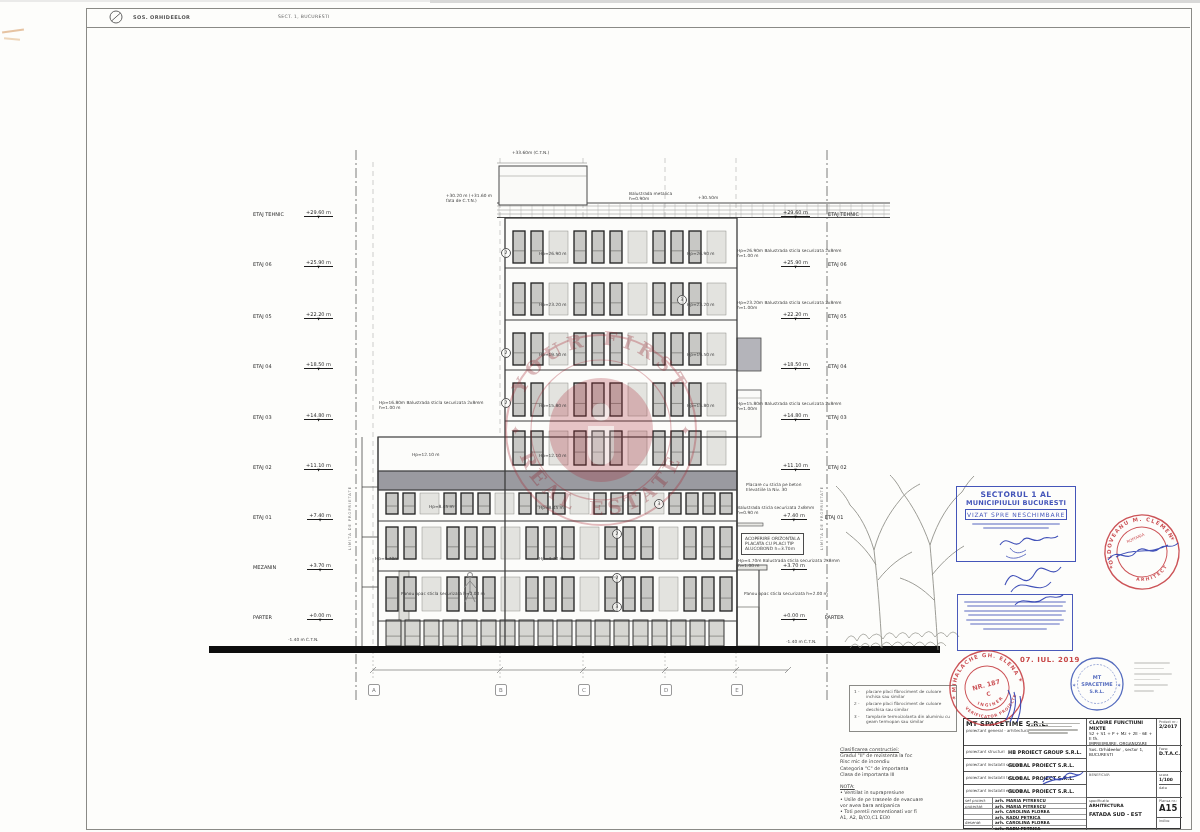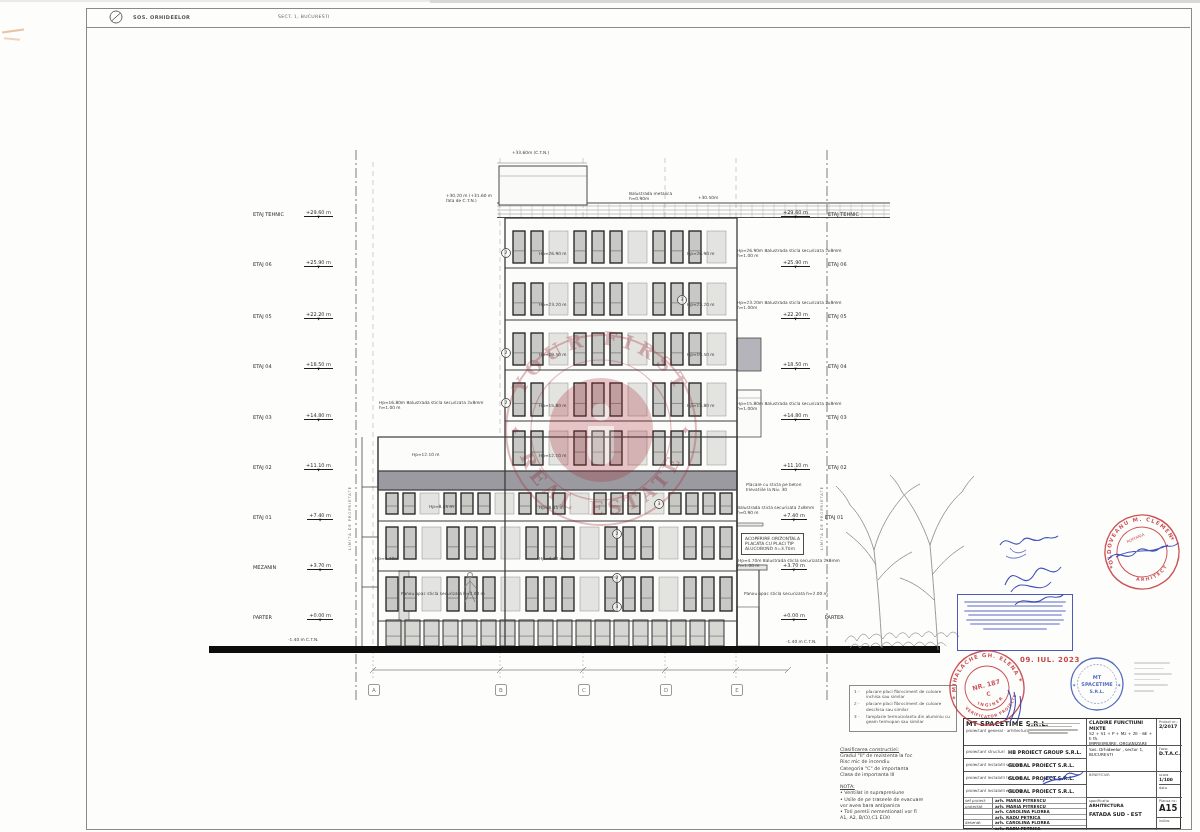--- a/index.html
+++ b/index.html
@@ -639,32 +639,39 @@
       <div>Clasa de importanta III</div>
       <div>&nbsp;</div>
       <div class="t">NOTA:</div>
       <div>•  Ventilat in suprapresiune</div>
       <div>•  Usile de pe traseele de evacuare</div>
       <div>vor avea bara antipanica</div>
       <div>•  Toti peretii nementionati vor fi</div>
       <div>A1, A2, B/C0,C1  EI30</div>
     </div>
 
+  <div class="stamp-sector">
+    <div class="ss1">SECTORUL 1 AL</div>
+    <div class="ss2">MUNICIPIULUI BUCURESTI</div>
+    <div class="ss3">VIZAT SPRE NESCHIMBARE</div>
+    <div class="bar" style="width:78%"></div>
+    <div class="bar" style="width:58%"></div>
+  </div>
 
   <div class="stamp-legal">
     <div class="bar" style="width:96%"></div>
       <div class="bar" style="width:90%"></div>
     <div class="bar" style="width:97%"></div>
       <div class="bar" style="width:88%"></div>
     <div class="bar" style="width:93%"></div>
       <div class="bar" style="width:85%"></div>
     <div class="bar" style="width:60%"></div>
   </div>
 
-  <div class="date-stamp">09. IUL. 2023</div>
+  <div class="date-stamp">07. IUL. 2019</div>
 
   <div class="emboss">
     <div class="ebar" style="width:36px"></div>
       <div class="ebar" style="width:30px"></div>
     <div class="ebar" style="width:38px"></div>
       <div class="ebar" style="width:26px"></div>
     <div class="ebar" style="width:34px"></div>
       <div class="ebar" style="width:20px"></div>
   </div>
 

